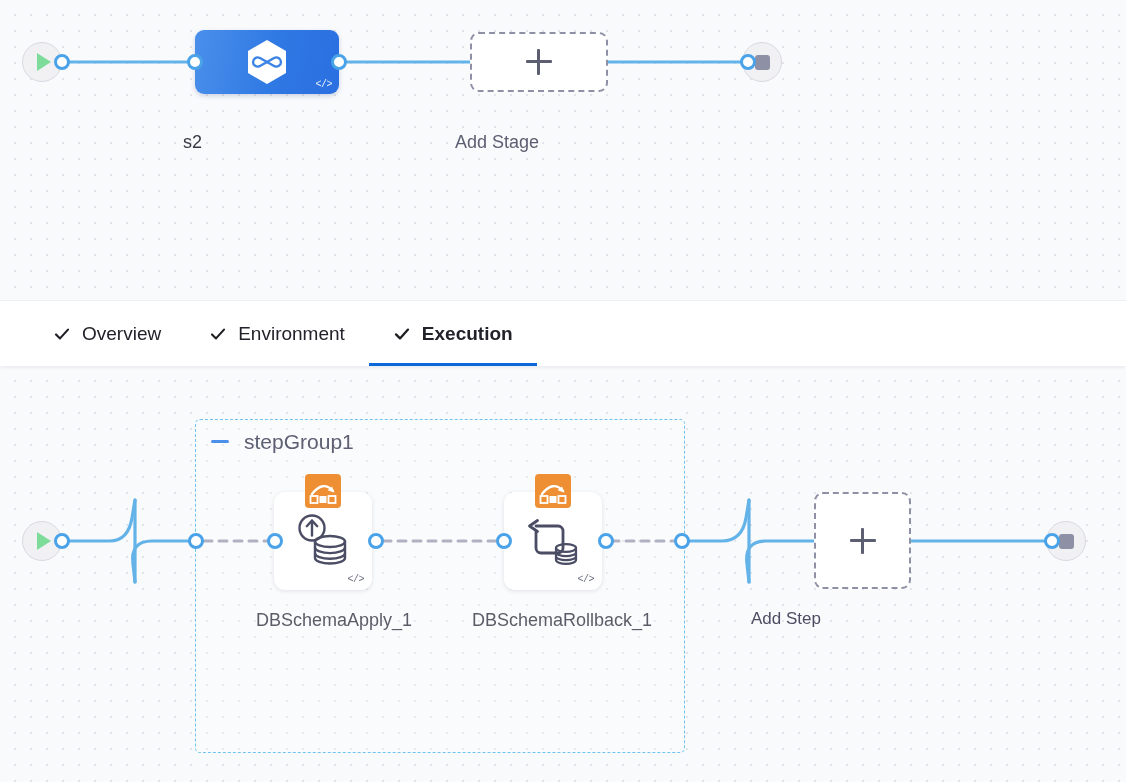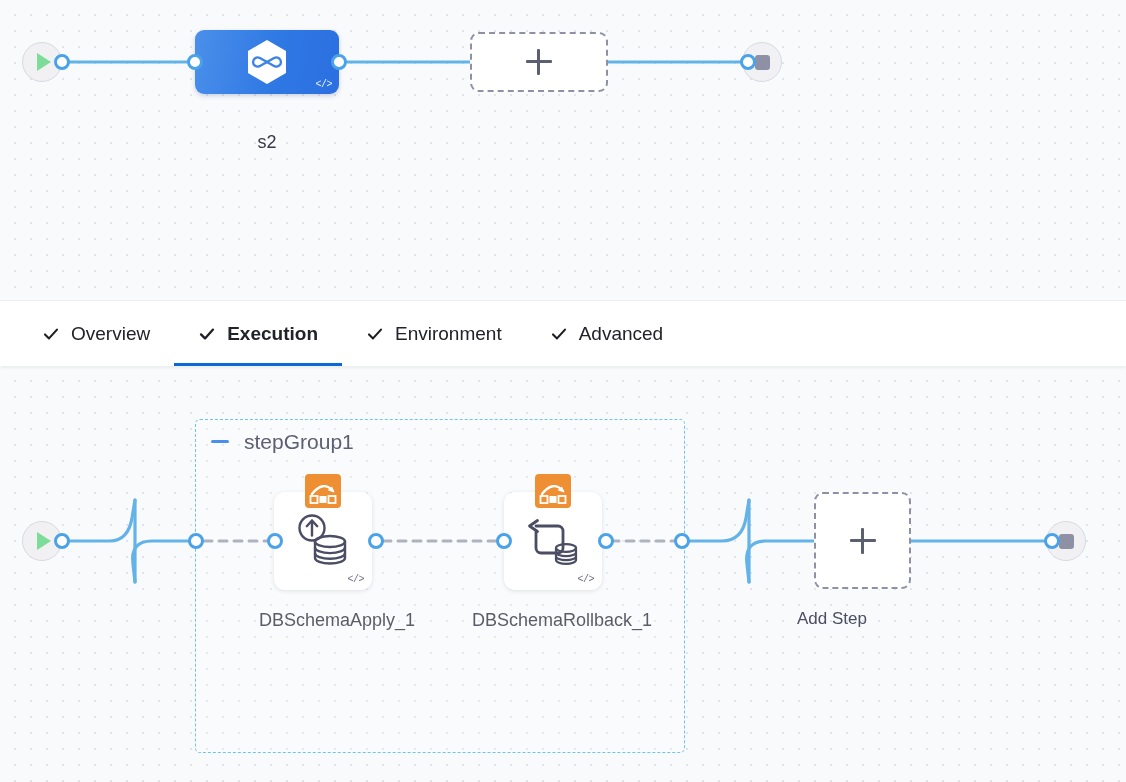--- a/index.html
+++ b/index.html
@@ -24,21 +24,21 @@
   #exec-canvas  { top: 366px; height: 416px; padding-left: 6px; }
 
   
   #tabbar {
     position: absolute; left: 0; top: 300px;
     width: 1126px; height: 66px;
     background: #ffffff;
     border-top: 1px solid #eceef2;
     box-shadow: 0 2px 3px rgba(16,22,26,0.06);
     display: flex; align-items: stretch;
-    padding-left: 18px;
+    padding-left: 29px;
     box-sizing: border-box;
     z-index: 5;
   }
   .tab {
     display: flex; align-items: center; gap: 11px;
     padding: 0 24px;
     position: relative;
     color: #22222a;
     font-size: 19px;
     cursor: pointer;
@@ -124,21 +124,21 @@
   }
   .plus::before, .plus::after {
     content: ""; position: absolute; background: #5c5f72; border-radius: 1px;
   }
   .plus::before { left: 0; right: 0; top: 11px; height: 3.2px; }
   .plus::after  { top: 0; bottom: 0; left: 11px; width: 3.2px; }
 
   
   .nodelabel {
     position: absolute;
-    text-align: center;
+    text-align: left;
     font-size: 18px;
     color: #383946;
     line-height: 1.18;
     user-select: none;
   }
   .nodelabel.muted { color: #5c5f72; }
   .nodelabel.small { font-size: 17px; color: #4c4f63; }
 
   
   #stepgroup {
@@ -217,59 +217,52 @@
       </div>
       <span class="code-badge">&lt;/&gt;</span>
     </div>
     <div class="port" style="left:187px; top:54px;"></div>
     <div class="port" style="left:331px; top:54px;"></div>
     <div class="nodelabel" style="left:183px; top:132px; width:168px;">s2</div>
 
     <div class="addbox" style="left:470px; top:32px; width:138px; height:60px;">
       <span class="plus"></span>
     </div>
+    <div class="nodelabel muted" style="left:455px; top:132px; width:168px;">Add Stage</div>
 
     <div class="terminal" style="left:742px; top:42px;">
       <div class="stop-sq"></div>
     </div>
     <div class="port" style="left:740px; top:54px;"></div>
   </div>
 
   <div id="tabbar">
     <div class="tab">
       <span class="tick">
         <svg viewBox="0 0 18 18" width="18" height="18">
             <path d="M3 9.4 L7 13.4 L15 4.6" fill="none" stroke="#1d1d24" stroke-width="2.1" stroke-linecap="round" stroke-linejoin="round"></path>
           </svg>
       </span>
       <span>Overview</span>
     </div>
+    <div class="tab">
+      <span class="tick">
+        <svg viewBox="0 0 18 18" width="18" height="18">
+            <path d="M3 9.4 L7 13.4 L15 4.6" fill="none" stroke="#1d1d24" stroke-width="2.1" stroke-linecap="round" stroke-linejoin="round"></path>
+          </svg>
+      </span>
+      <span>Environment</span>
+    </div>
     <div class="tab active">
       <span class="tick">
         <svg viewBox="0 0 18 18" width="18" height="18">
             <path d="M3 9.4 L7 13.4 L15 4.6" fill="none" stroke="#1d1d24" stroke-width="2.3" stroke-linecap="round" stroke-linejoin="round"></path>
           </svg>
       </span>
       <span>Execution</span>
-    </div>
-    <div class="tab">
-      <span class="tick">
-        <svg viewBox="0 0 18 18" width="18" height="18">
-            <path d="M3 9.4 L7 13.4 L15 4.6" fill="none" stroke="#1d1d24" stroke-width="2.1" stroke-linecap="round" stroke-linejoin="round"></path>
-          </svg>
-      </span>
-      <span>Environment</span>
-    </div>
-    <div class="tab">
-      <span class="tick">
-        <svg viewBox="0 0 18 18" width="18" height="18">
-            <path d="M3 9.4 L7 13.4 L15 4.6" fill="none" stroke="#1d1d24" stroke-width="2.1" stroke-linecap="round" stroke-linejoin="round"></path>
-          </svg>
-      </span>
-      <span>Advanced</span>
     </div>
   </div>
 
   <div class="canvas" id="exec-canvas">
 
     <div id="stepgroup" style="left:195px; top:53px; width:490px; height:334px;"></div>
 
     <div id="stepgroup-header" style="left:210px; top:64px;">
       <span class="minus-icon"></span>
       <span id="stepgroup-title">stepGroup1</span>

